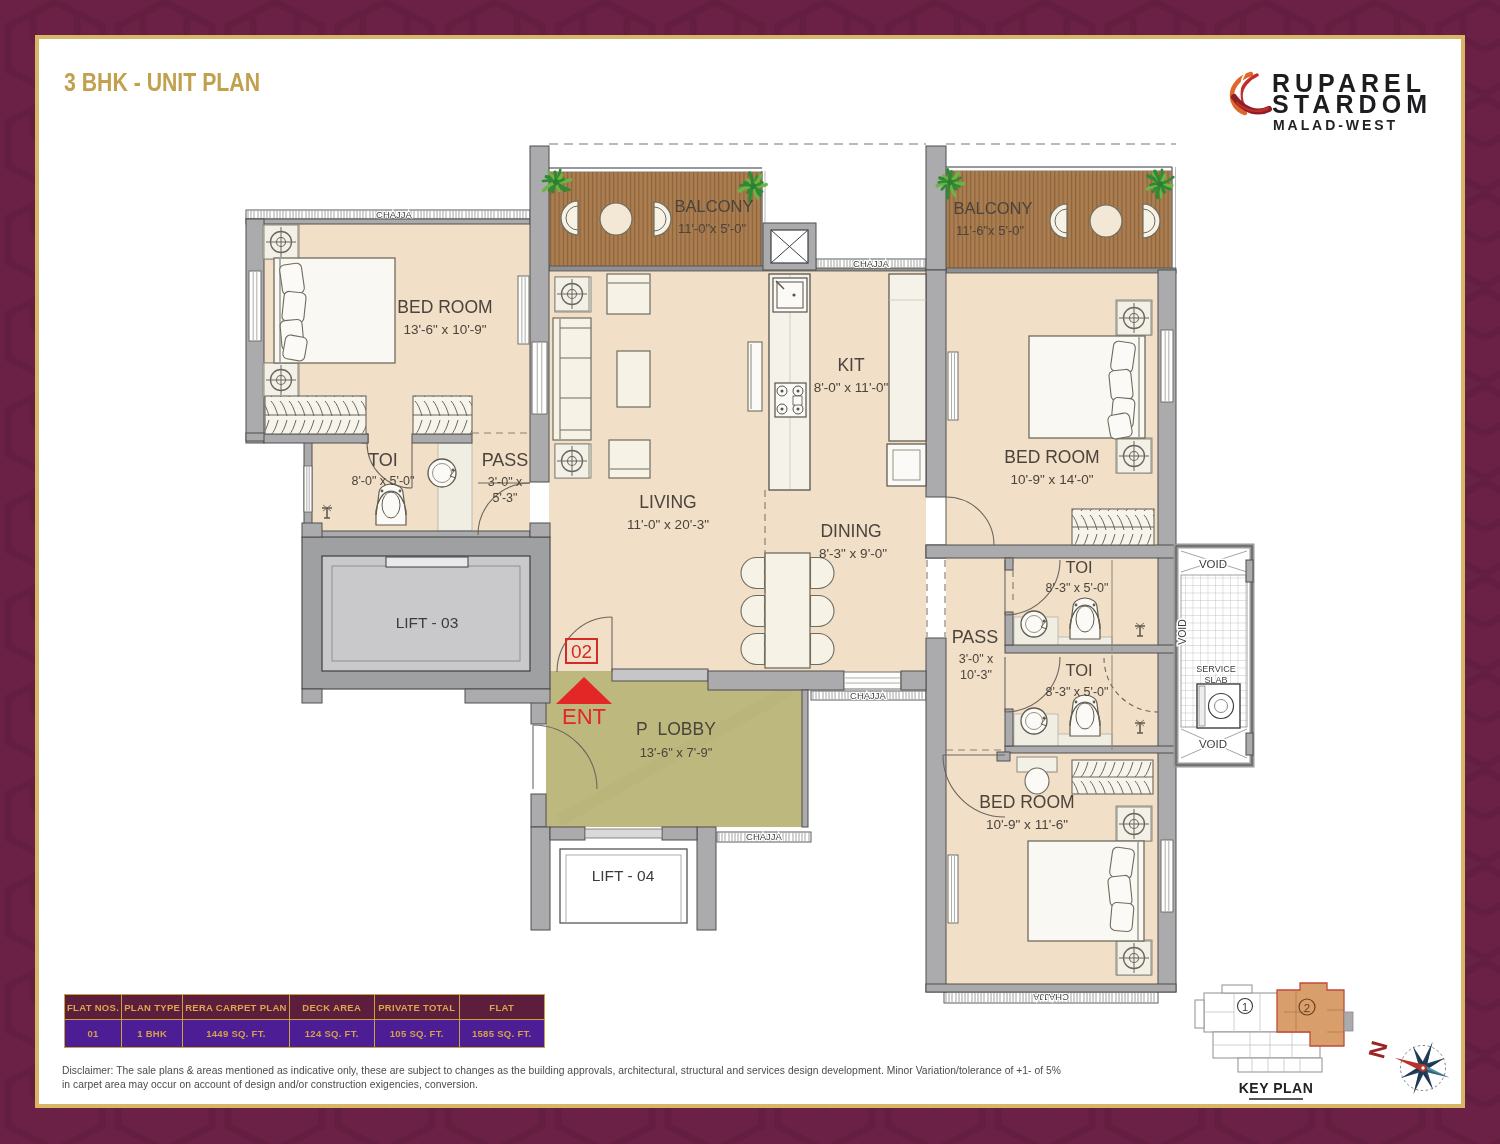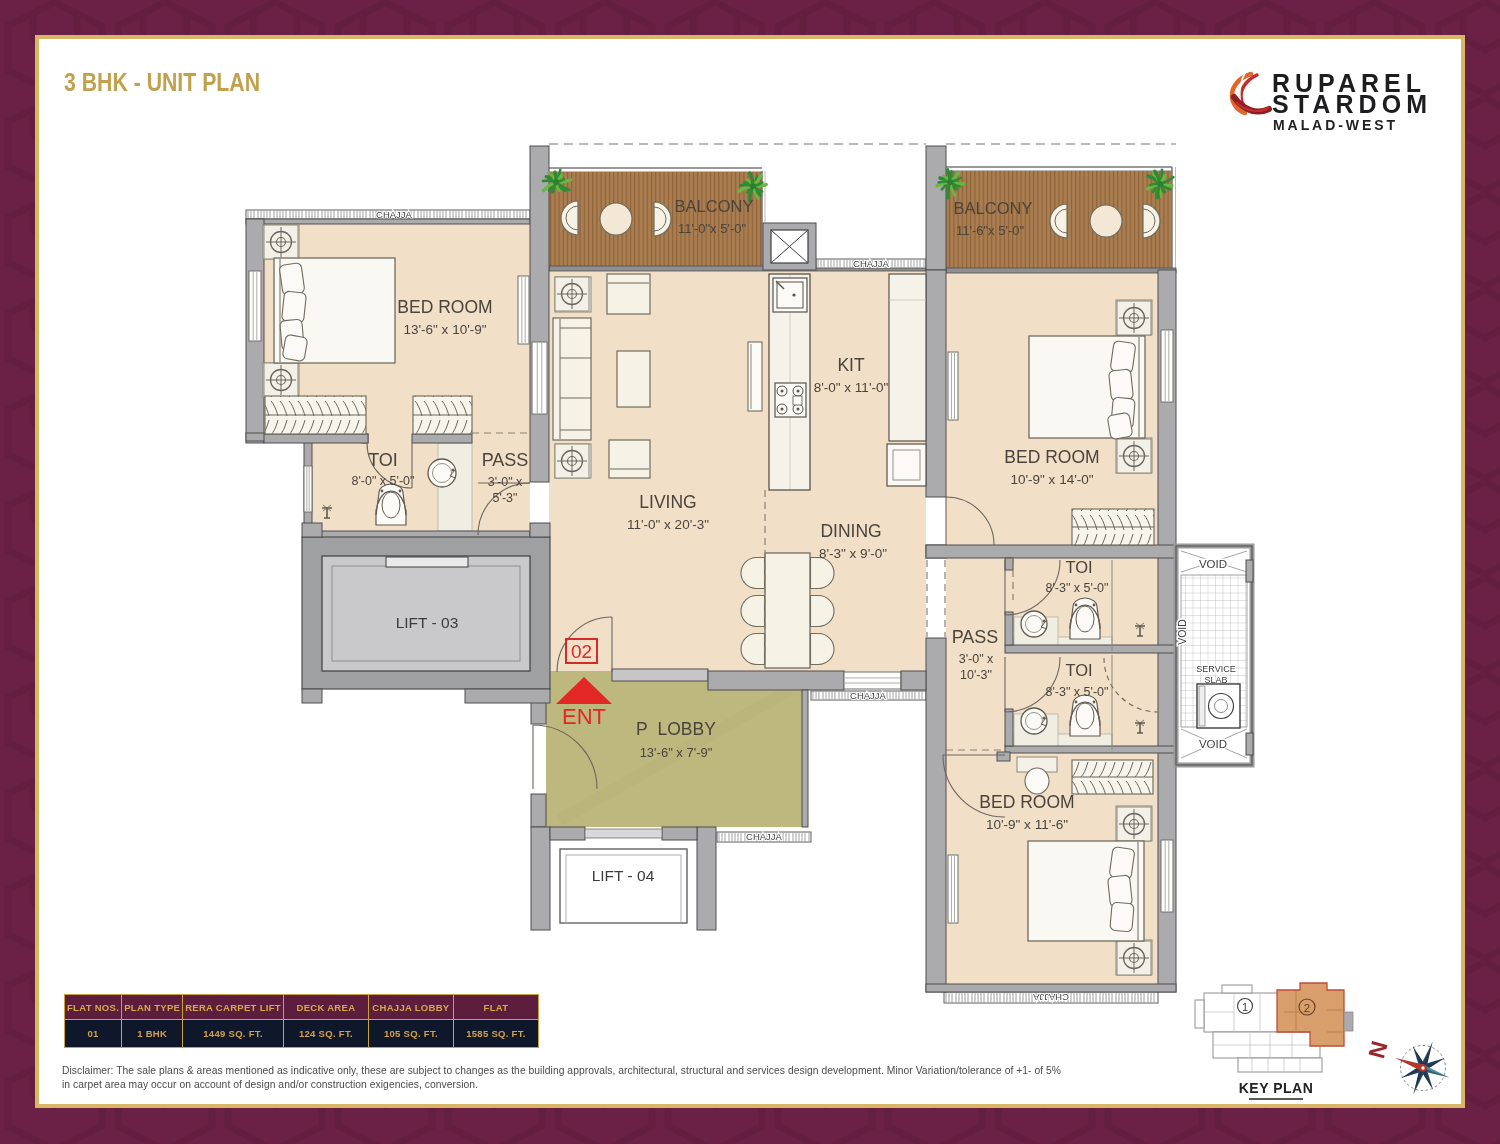--- a/index.html
+++ b/index.html
@@ -1,21 +1,21 @@
 <!DOCTYPE html>
 <html><head><meta charset="utf-8"><style>
 html,body{margin:0;padding:0;width:1500px;height:1144px;overflow:hidden;background:#fff;font-family:"Liberation Sans",sans-serif;position:relative}
 #frame{position:absolute;left:0;top:0;width:1500px;height:1144px;background:#6b2145}
 #inner{position:absolute;left:35px;top:35px;width:1430px;height:1073px;background:#fff;border:4px solid #d9b566;box-sizing:border-box}
 #title{position:absolute;left:64px;top:68px;font-size:25px;font-weight:bold;color:#c2a14e;letter-spacing:0;transform:scaleX(0.85);transform-origin:0 0}
 #plan{position:absolute;left:0;top:0}
 table{border-collapse:collapse;position:absolute;left:64px;top:994px;table-layout:fixed}
 td,th{border:1.6px solid #c9a23e;font-size:9.5px;font-weight:bold;text-align:center;letter-spacing:0.3px;padding:2px;white-space:nowrap;overflow:hidden}
 th{background:#5d1d3d;color:#d8a94c;height:20px}
-td{background:#0f172a;color:#d2a14a;height:23px}
+td{background:#4c1d95;color:#d2a14a;height:23px}
 #disc{position:absolute;left:62px;top:1064px;font-size:10.3px;color:#4a4a4a;line-height:13.5px;white-space:nowrap;letter-spacing:0.05px}
 </style></head><body>
 <div id="frame"><svg width="1500" height="1144">
 <defs>
         <pattern id="hex" width="110" height="96" patternUnits="userSpaceOnUse">
 <g fill="none" stroke="#5a1737" stroke-width="7" opacity="0.4">
 <polygon points="55,2 102,26 102,70 55,94 8,70 8,26"></polygon>
 <polygon points="110,50 132,62 132,86 110,98 88,86 88,62" transform="translate(-55,-48)"></polygon>
 <polygon points="110,50 132,62 132,86 110,98 88,86 88,62" transform="translate(55,-48)"></polygon>
 </g>
@@ -770,23 +770,23 @@
 </g>
 <text x="1272" y="92" font-size="25" font-weight="bold" fill="#1d1d1f" textLength="151" letter-spacing="2">RUPAREL</text>
 <text x="1272" y="113" font-size="25" font-weight="bold" fill="#1d1d1f" textLength="156" letter-spacing="1">STARDOM</text>
 <text x="1273" y="130" font-size="14" font-weight="bold" fill="#222" textLength="124" letter-spacing="2">MALAD-WEST</text>
 </svg>
 <table>
 <tbody>
       <tr>
         <th style="width:52px">FLAT NOS.</th>
         <th style="width:52px">PLAN TYPE</th>
-        <th style="width:87px">RERA CARPET LIFT</th>
+        <th style="width:87px">RERA CARPET PLAN</th>
         <th style="width:80px">DECK AREA</th>
-        <th style="width:80px">CHAJJA LOBBY</th>
+        <th style="width:80px">PRIVATE TOTAL</th>
         <th style="width:80px">FLAT</th>
       </tr>
 <tr>
         <td>01</td>
         <td>1 BHK</td>
         <td>1449 SQ. FT.</td>
         <td>124 SQ. FT.</td>
         <td>105 SQ. FT.</td>
         <td>1585 SQ. FT.</td>
       </tr>

